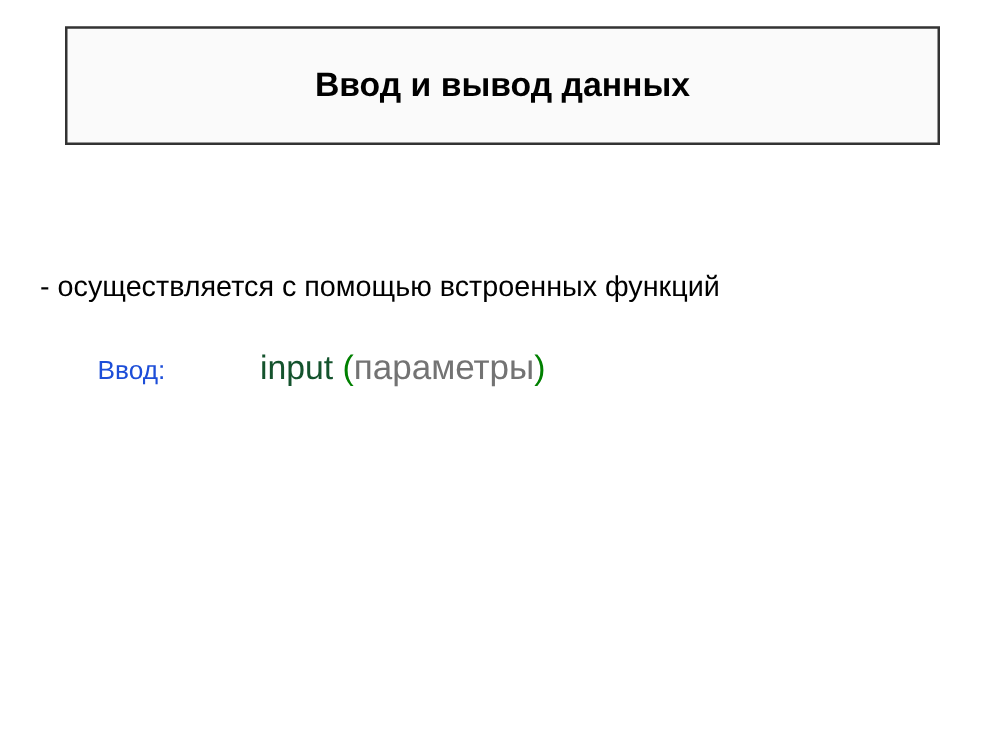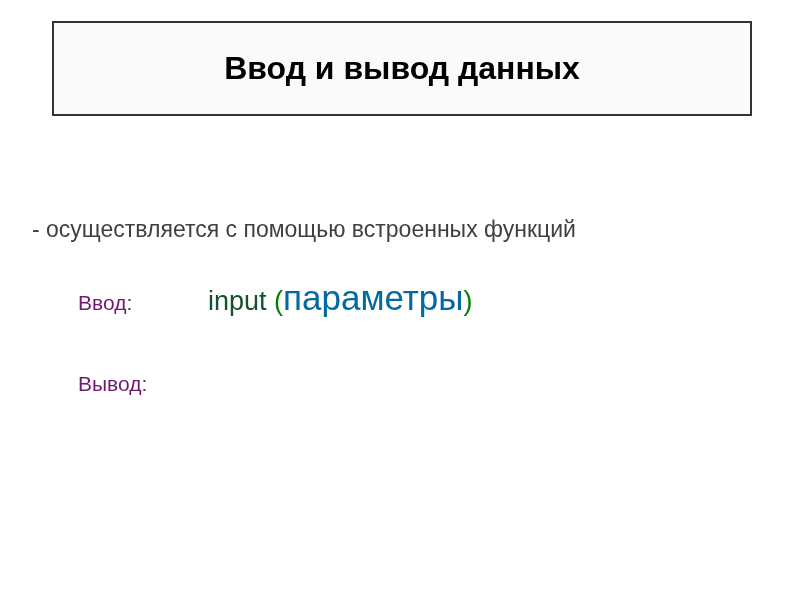--- a/index.html
+++ b/index.html
@@ -20,74 +20,73 @@
       top: 21px;
       width: 700px;
       height: 95px;
       border: 2px solid #333;
       background: #fafafa;
       display: flex;
       align-items: center;
       justify-content: center;
     }
     .title-text {
-      font-size: 32px;
+      font-size: 27px;
       font-weight: bold;
       color: #000;
     }
     .description {
       position: absolute;
       left: 32px;
       top: 216px;
       font-size: 23px;
-      color: #404040;
+      color: #000000;
     }
     .input-row {
       position: absolute;
       left: 78px;
       top: 278px;
       display: flex;
       align-items: baseline;
     }
     .output-row {
       position: absolute;
       left: 78px;
       top: 372px;
       display: flex;
       align-items: baseline;
     }
     .label {
       font-size: 21px;
-      color: #701a75;
+      color: #1d4ed8;
       width: 130px;
     }
     .func-name {
       font-size: 27px;
       color: #14532d;
     }
     .paren {
       font-size: 27px;
       color: #008000;
     }
     .param {
-      font-size: 35px;
-      color: #0369a1;
+      font-size: 28px;
+      color: #737373;
     }
   </style>
 </head>
 <body>
 
 <div class="title-box">
   <div class="title-text">Ввод и вывод данных</div>
 </div>
 
 <div class="description">- осуществляется с помощью встроенных функций</div>
 
 <div class="input-row">
   <span class="label">Ввод:</span>
   <span>
     <span class="func-name">input </span><span class="paren">(</span><span class="param">параметры</span><span class="paren">)</span>
   </span>
 </div>
 
 <div class="output-row">
-  <span class="label">Вывод:</span>
 </div>
 
 </body></html>

